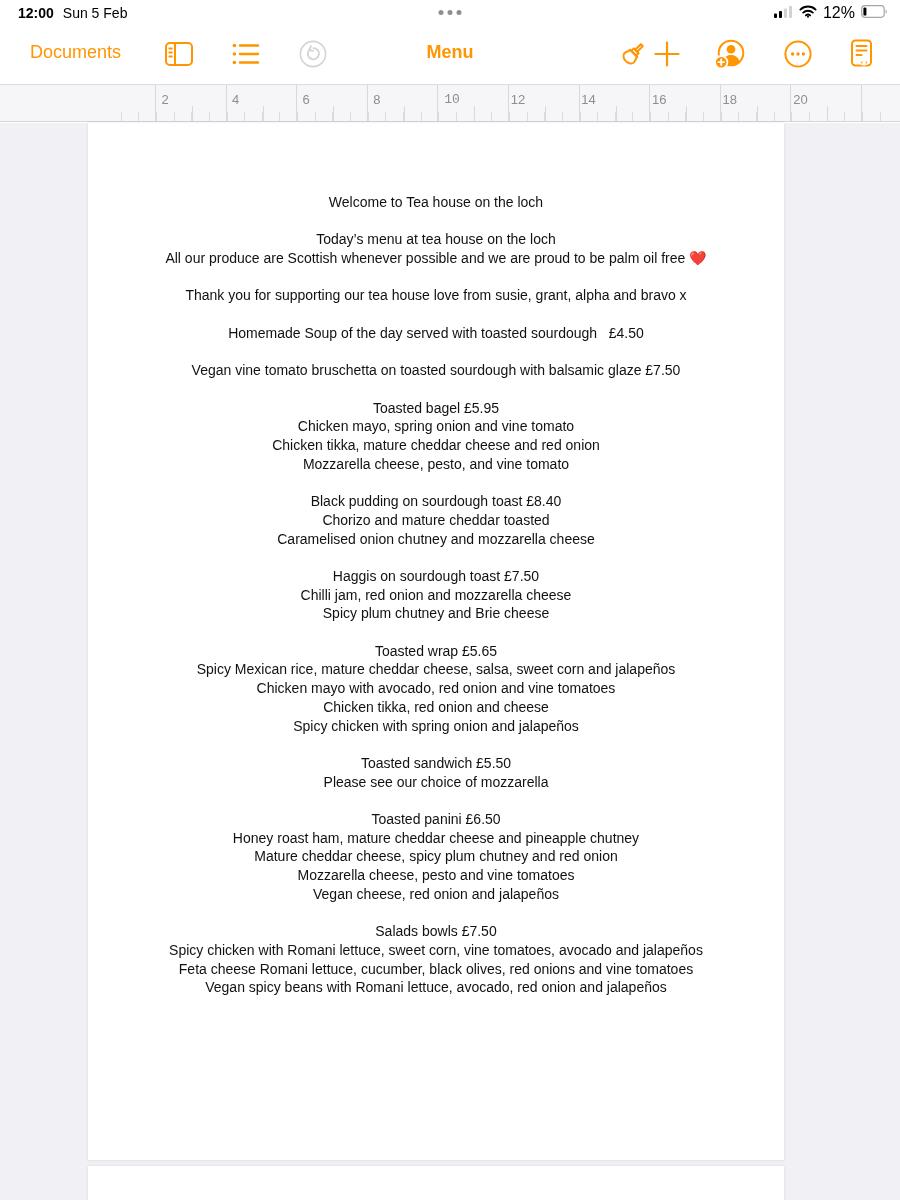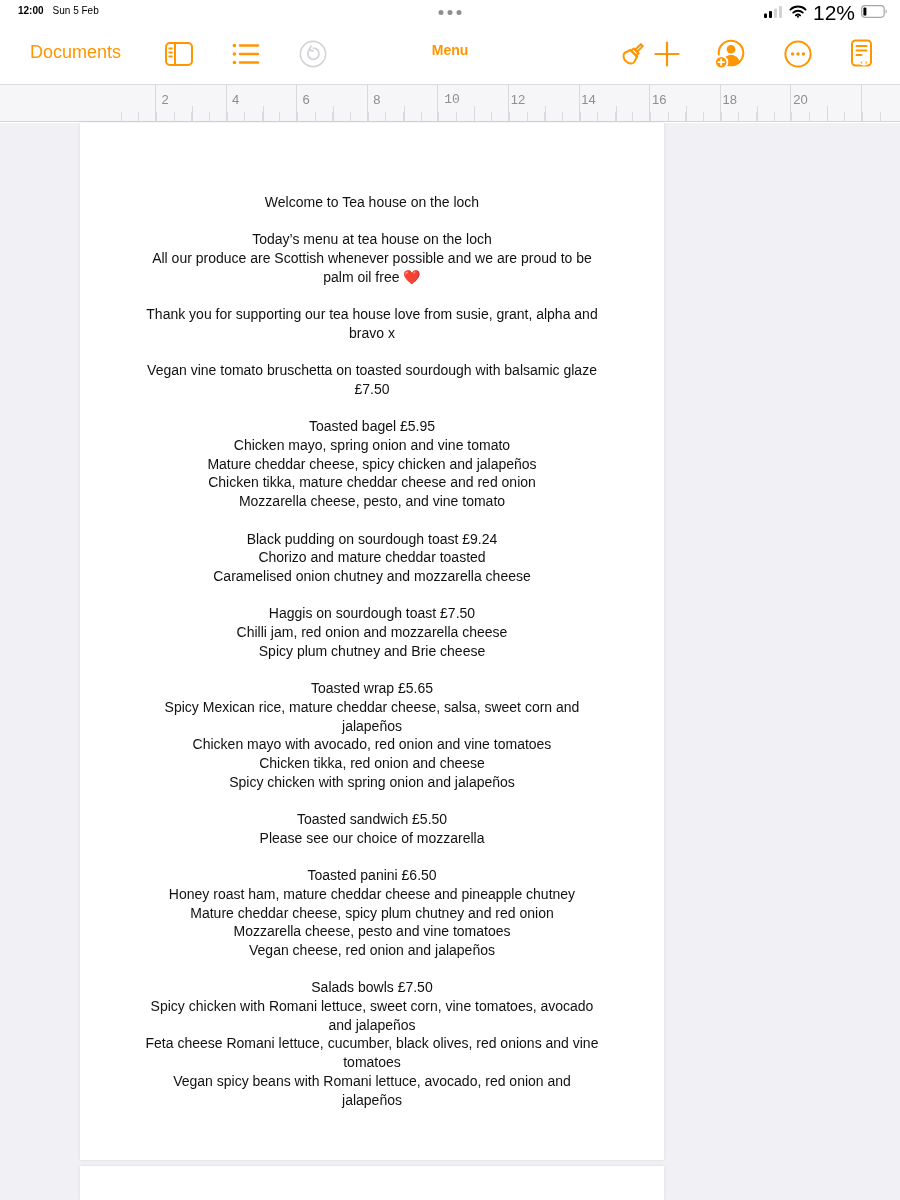--- a/index.html
+++ b/index.html
@@ -1,49 +1,49 @@
 <!DOCTYPE html>
 <html><head>
 <meta charset="utf-8">
 <style>
   * { margin:0; padding:0; box-sizing:border-box; }
   html,body { width:900px; height:1200px; overflow:hidden; background:#fff;
               font-family:"Liberation Sans", sans-serif; }
 
   
   .status-bar { position:absolute; left:0; top:0; width:900px; height:26px; background:#fff; }
-  .sb-left { position:absolute; left:18px; top:5px; font-size:10px; color:#000; }
+  .sb-left { position:absolute; left:18px; top:5px; font-size:14px; color:#000; }
   .sb-time { font-weight:600; }
   .sb-date { font-weight:400; margin-left:9px; }
   .sb-dots { position:absolute; left:50%; top:10px; transform:translateX(-50%); display:flex; gap:4px; }
   .sb-dots i { width:5px; height:5px; border-radius:50%; background:#8e8e93; display:block; }
   .sb-right { position:absolute; right:12px; top:0; height:26px; display:flex; align-items:center; gap:6px; }
-  .sb-batt-text { font-size:21px; color:#000; }
+  .sb-batt-text { font-size:16px; color:#000; }
 
   
   .toolbar { position:absolute; left:0; top:26px; width:900px; height:58px; background:#fff; }
   .tb-btn { position:absolute; top:12px; width:34px; height:34px; background:none; border:none;
             display:flex; align-items:center; justify-content:center; cursor:pointer; }
   .tb-documents { position:absolute; left:30px; top:16px; font-size:18px; color:#FF9500;
                   background:none; border:none; cursor:pointer; font-family:inherit; }
   .tb-title { position:absolute; left:50%; top:16px; transform:translateX(-50%);
-              font-size:14px; font-weight:700; color:#FF9500; }
+              font-size:18px; font-weight:700; color:#FF9500; }
 
   
   .ruler { position:absolute; left:0; top:84px; width:900px; height:38px; background:#f6f6f8;
            border-top:1px solid #dcdce0; border-bottom:1px solid #d4d4d8; }
   .ruler .num { position:absolute; top:7px; transform:translateX(-50%);
                 font-size:13px; color:#8e8e93; }
   .ruler .full { position:absolute; top:0; bottom:0; width:1px; background:#d9d9dd; }
   .ruler .mid  { position:absolute; bottom:0; height:15px; width:1px; background:#d9d9dd; }
   .ruler .tick { position:absolute; bottom:0; height:9px; width:1px; background:#dcdce0; }
 
   
   .canvas { position:absolute; left:0; top:123px; width:900px; height:1077px; background:#f0f0f5; }
-  .page { position:absolute; left:80px; width:584px; background:#fff;
+  .page { position:absolute; left:88px; width:696px; background:#fff;
           box-shadow:0 0 3px rgba(0,0,0,0.10); }
   .page-1 { top:0; height:1037px; }
   .page-2 { top:1043px; height:34px; }
   .doc-content { padding:70px 63px 0; text-align:center; color:#111;
                  font-size:14px; line-height:18.7px; }
   .paragraph { margin-bottom:18.7px; }
   .line { white-space:pre-wrap; }
   .heart { color:#ff3b30; }
 </style>
 </head>
@@ -276,31 +276,33 @@
           <div class="line">Welcome to Tea house on the loch</div>
         </div>
         <div class="paragraph">
           <div class="line">Today’s menu at tea house on the loch</div>
           <div class="line">All our produce are Scottish whenever possible and we are proud to be palm oil free <span class="heart">❤️</span></div>
         </div>
         <div class="paragraph">
           <div class="line">Thank you for supporting our tea house love from susie, grant, alpha and bravo x</div>
         </div>
         <div class="paragraph">
+          <div class="line">Homemade Soup of the day served with toasted sourdough   £4.50</div>
+        </div>
+        <div class="paragraph">
           <div class="line">Vegan vine tomato bruschetta on toasted sourdough with balsamic glaze £7.50</div>
         </div>
         <div class="paragraph">
           <div class="line">Toasted bagel £5.95</div>
           <div class="line">Chicken mayo, spring onion and vine tomato</div>
-          <div class="line">Mature cheddar cheese, spicy chicken and jalapeños</div>
           <div class="line">Chicken tikka, mature cheddar cheese and red onion</div>
           <div class="line">Mozzarella cheese, pesto, and vine tomato</div>
         </div>
         <div class="paragraph">
-          <div class="line">Black pudding on sourdough toast £9.24</div>
+          <div class="line">Black pudding on sourdough toast £8.40</div>
           <div class="line">Chorizo and mature cheddar toasted</div>
           <div class="line">Caramelised onion chutney and mozzarella cheese</div>
         </div>
         <div class="paragraph">
           <div class="line">Haggis on sourdough toast £7.50</div>
           <div class="line">Chilli jam, red onion and mozzarella cheese</div>
           <div class="line">Spicy plum chutney and Brie cheese</div>
         </div>
         <div class="paragraph">
           <div class="line">Toasted wrap £5.65</div>

